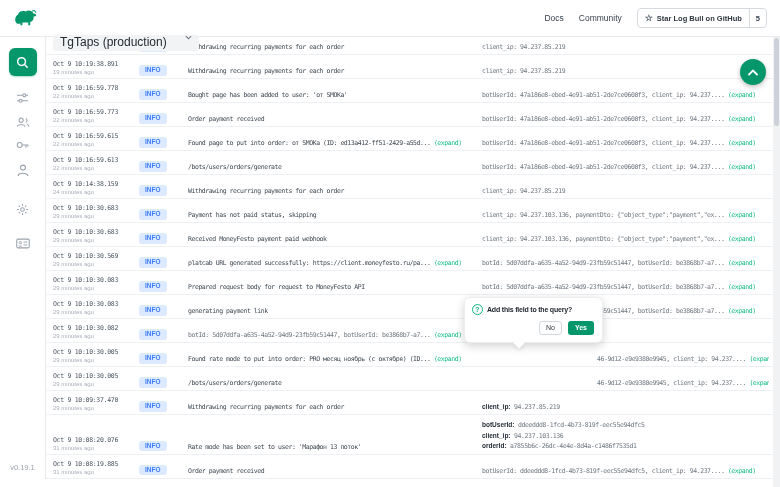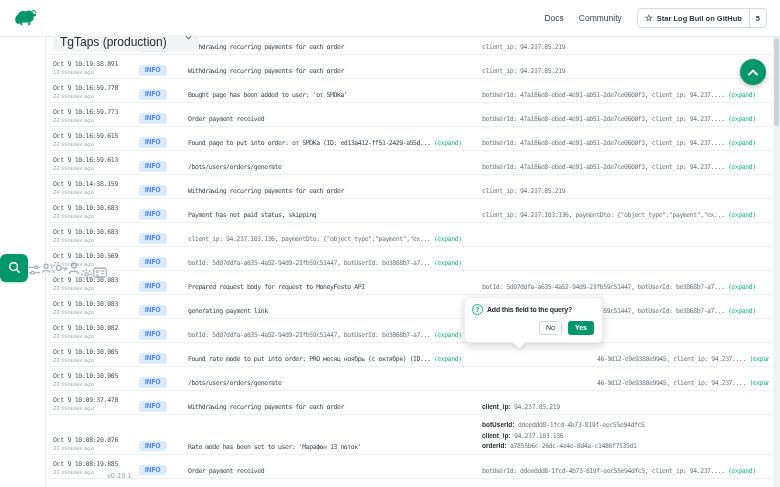--- a/index.html
+++ b/index.html
@@ -18,22 +18,22 @@
     display:flex;align-items:flex-start;justify-content:space-between;padding:0 7px;
     font-size:12px;color:#252b33;cursor:pointer;margin-top:41px;}
   .hdr-right{margin-left:auto;display:flex;align-items:center;gap:15px;margin-right:13px;}
   .hdr-link{font-size:8.5px;color:#3a4450;cursor:pointer;}
   .star-btn{display:flex;align-items:stretch;border:1px solid #d5dae0;border-radius:4px;
     height:18px;font-size:7.5px;color:#2f3741;background:#fff;cursor:pointer;overflow:hidden;}
   .star-main{display:flex;align-items:center;gap:4px;padding:0 7px;font-weight:bold;}
   .star-glyph{font-size:9px;color:#57606a;line-height:1;}
   .star-count{border-left:1px solid #d5dae0;display:flex;align-items:center;padding:0 6px;color:#374151;font-weight:bold;}
   
-  .sidebar{position:absolute;top:36px;left:0;bottom:0;width:45px;background:#fff;
-    border-right:1px solid #e8eaee;z-index:25;display:flex;flex-direction:row;align-items:center;}
+  .sidebar{position:absolute;top:36px;left:0;bottom:8px;width:45px;background:#fff;
+    border-right:1px solid #e8eaee;z-index:25;display:flex;flex-direction:column;align-items:center;}
   .search-btn{width:28px;height:28px;background:#059669;border-radius:6px;margin-top:12px;
     display:flex;align-items:center;justify-content:center;cursor:pointer;flex:none;
     box-shadow:0 1px 2px rgba(5,150,105,.35);}
   .side-icon{color:#99a2ac;margin-top:0;cursor:pointer;display:flex;flex:none;}
   .version{margin-top:auto;margin-bottom:7px;font-size:7.5px;color:#9aa3ad;}
   
   .list{position:absolute;top:36px;left:46px;right:7px;bottom:0;overflow:hidden;background:#fff;}
   .list-inner{margin-top:-5px;}
   .row{display:flex;align-items:flex-end;padding:3px 4px 2px 7px;border-bottom:1px solid #eef0f3;
     box-sizing:border-box;min-height:21px;}
@@ -272,30 +272,36 @@
   </div>
 
   <div class="row">
     <div class="ts-col">
       <div class="ts">Oct 9 10:10:30.683</div>
       <div class="ago">29 minutes ago</div>
     </div>
     <div class="badge-col">
       <span class="badge">INFO</span>
     </div>
+    <div class="msg-col">
+      <span class="mtext">Received MoneyFesto payment paid webhook</span>
+    </div>
     <div class="meta-col"><span>client_ip: 94.237.103.136, paymentDto: {"object_type":"payment","ex...</span><span class="expand"> (expand)</span></div>
   </div>
 
   <div class="row">
     <div class="ts-col">
       <div class="ts">Oct 9 10:10:30.569</div>
       <div class="ago">29 minutes ago</div>
     </div>
     <div class="badge-col">
       <span class="badge">INFO</span>
+    </div>
+    <div class="msg-col">
+      <span class="mtext">platcab URL generated successfully: https://client.moneyfesto.ru/pa...</span><span class="expand" style="display: inline;"> (expand)</span>
     </div>
     <div class="meta-col"><span>botId: 5d07ddfa-a635-4a52-94d9-23fb59c51447, botUserId: be3868b7-a7...</span><span class="expand"> (expand)</span></div>
   </div>
 
   <div class="row">
     <div class="ts-col">
       <div class="ts">Oct 9 10:10:30.083</div>
       <div class="ago">29 minutes ago</div>
     </div>
     <div class="badge-col">

